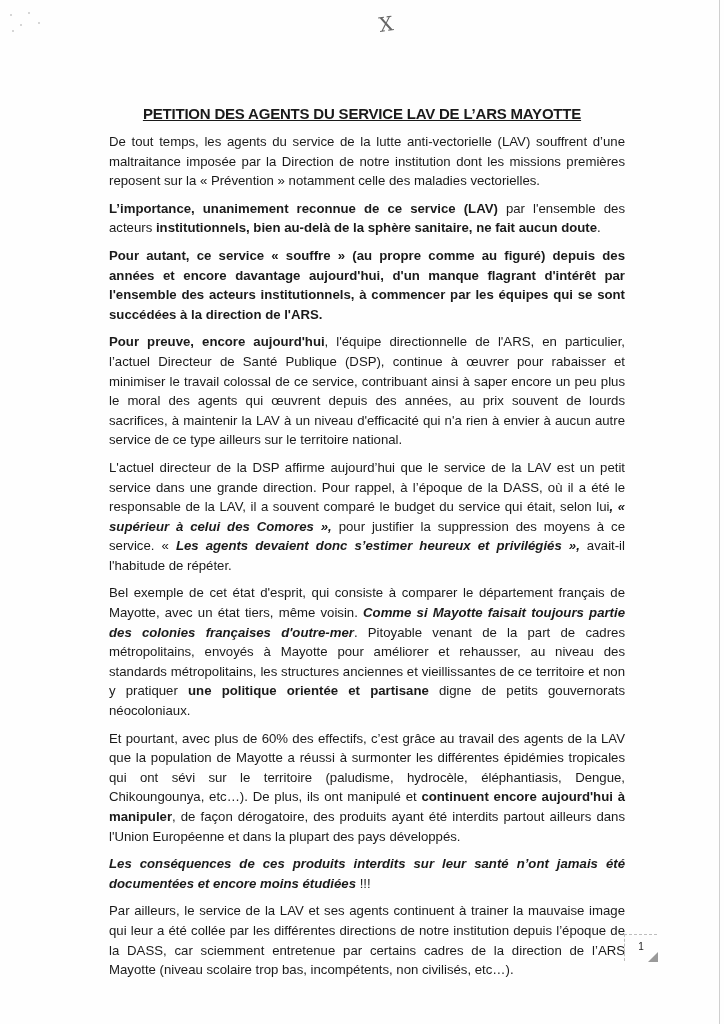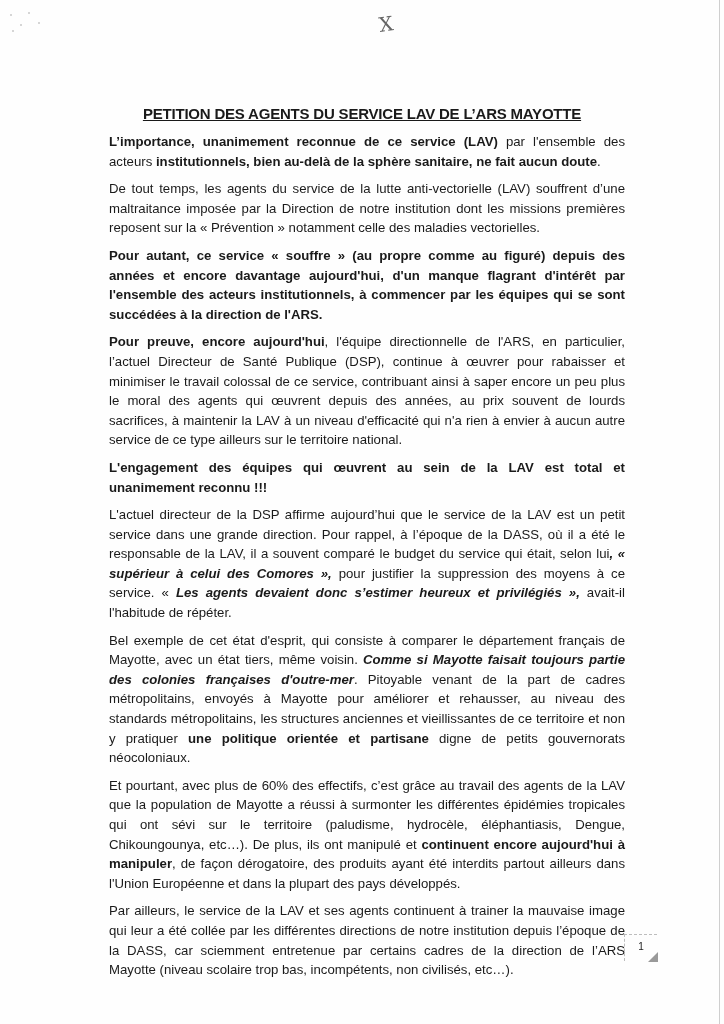--- a/index.html
+++ b/index.html
@@ -32,25 +32,25 @@
       <span style="left:20px;top:2px"></span>
     <span style="left:12px;top:14px"></span>
       <span style="left:30px;top:12px"></span>
     <span style="left:4px;top:20px"></span>
   </div>
   <div class="mark">X</div>
 
   <div class="title">PETITION DES AGENTS DU SERVICE LAV DE L’ARS MAYOTTE</div>
 
   <div class="body">
+    <p><span>De tout temps, les agents du service de la lutte anti-vectorielle (LAV) souffrent d’une maltraitance imposée par la Direction de notre institution dont les missions premières reposent sur la « Prévention » notamment celle des maladies vectorielles.</span></p>
     <p><span class="b">L’importance, unanimement reconnue de ce service (LAV)</span><span> par l'ensemble des acteurs </span><span class="b">institutionnels, bien au-delà de la sphère sanitaire, ne fait aucun doute</span><span>.</span></p>
-    <p><span>De tout temps, les agents du service de la lutte anti-vectorielle (LAV) souffrent d’une maltraitance imposée par la Direction de notre institution dont les missions premières reposent sur la « Prévention » notamment celle des maladies vectorielles.</span></p>
     <p><span class="b">Pour autant, ce service « souffre » (au propre comme au figuré) depuis des années et encore davantage aujourd'hui, d'un manque flagrant d'intérêt par l'ensemble des acteurs institutionnels, à commencer par les équipes qui se sont succédées à la direction de l'ARS.</span></p>
     <p><span class="b">Pour preuve, encore aujourd'hui</span><span>, l'équipe directionnelle de l'ARS, en particulier, l’actuel Directeur de Santé Publique (DSP), continue à œuvrer pour rabaisser et minimiser le travail colossal de ce service, contribuant ainsi à saper encore un peu plus le moral des agents qui œuvrent depuis des années, au prix souvent de lourds sacrifices, à maintenir la LAV à un niveau d'efficacité qui n'a rien à envier à aucun autre service de ce type ailleurs sur le territoire national.</span></p>
-    <p><span class="b">L'engagement des équipes qui œuvrent au sein de la LAV est total et unanimement reconnu !!!</span></p>
     <p><span>L'actuel directeur de la DSP affirme aujourd’hui que le service de la LAV est un petit service dans une grande direction. Pour rappel, à l’époque de la DASS, où il a été le responsable de la LAV, il a souvent comparé le budget du service qui était, selon lui</span><span class="bi">, « supérieur à celui des Comores »,</span><span> pour justifier la suppression des moyens à ce service. « </span><span class="bi">Les agents devaient donc s’estimer heureux et privilégiés »,</span><span> avait-il l'habitude de répéter.</span></p>
     <p><span>Bel exemple de cet état d'esprit, qui consiste à comparer le département français de Mayotte, avec un état tiers, même voisin. </span><span class="bi">Comme si Mayotte faisait toujours partie des colonies françaises d'outre-mer</span><span>. Pitoyable venant de la part de cadres métropolitains, envoyés à Mayotte pour améliorer et rehausser, au niveau des standards métropolitains, les structures anciennes et vieillissantes de ce territoire et non y pratiquer </span><span class="bu">une politique orientée et partisane</span><span> digne de petits gouvernorats néocoloniaux.</span></p>
     <p><span>Et pourtant, avec plus de 60% des effectifs, c’est grâce au travail des agents de la LAV que la population de Mayotte a réussi à surmonter les différentes épidémies tropicales qui ont sévi sur le territoire (paludisme, hydrocèle, éléphantiasis, Dengue, Chikoungounya, etc…). De plus, ils ont manipulé et </span><span class="b">continuent encore aujourd'hui à manipuler</span><span>, de façon dérogatoire, des produits ayant été interdits partout ailleurs dans l'Union Européenne et dans la plupart des pays développés.</span></p>
+    <p><span class="bi">Les conséquences de ces produits interdits sur leur santé n’ont jamais été documentées et encore moins étudiées</span><span> !!!</span></p>
     <p><span>Par ailleurs, le service de la LAV et ses agents continuent à trainer la mauvaise image qui leur a été collée par les différentes directions de notre institution depuis l’époque de la DASS, car sciemment entretenue par certains cadres de la direction de l’ARS Mayotte (niveau scolaire trop bas, incompétents, non civilisés, etc…).</span></p>
   </div>
 
   <div class="page-num">1</div>
 </div>
 
 </body></html>

